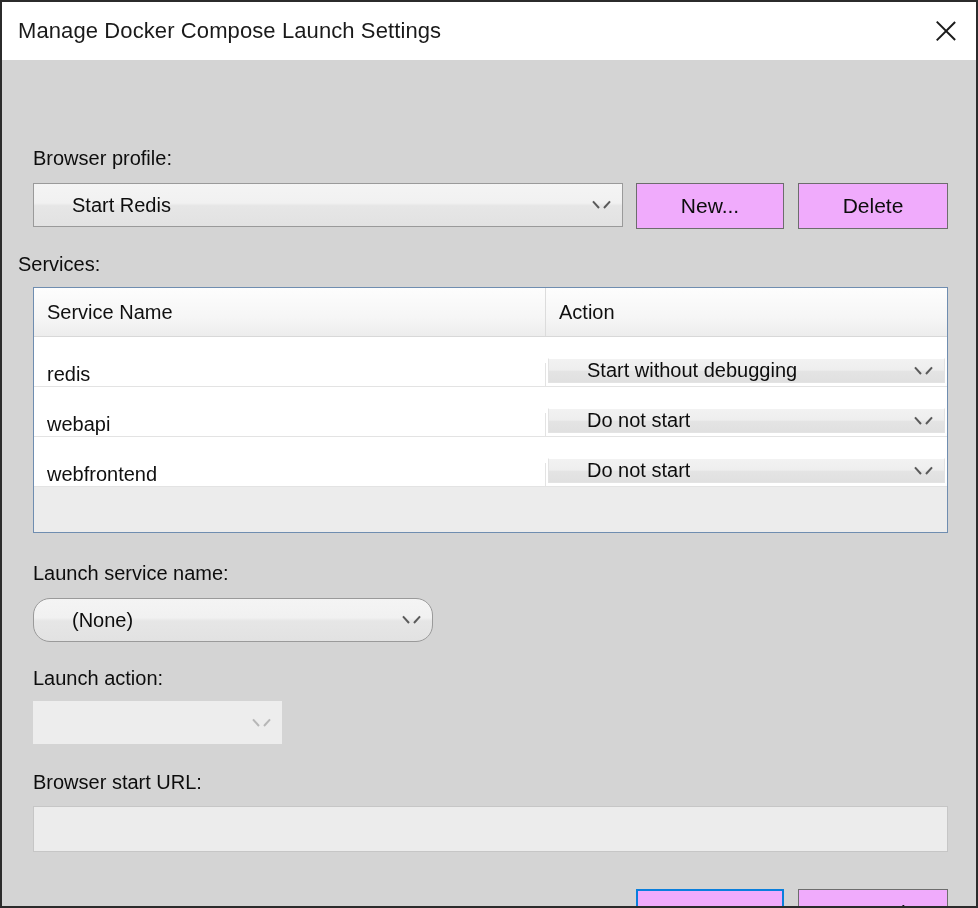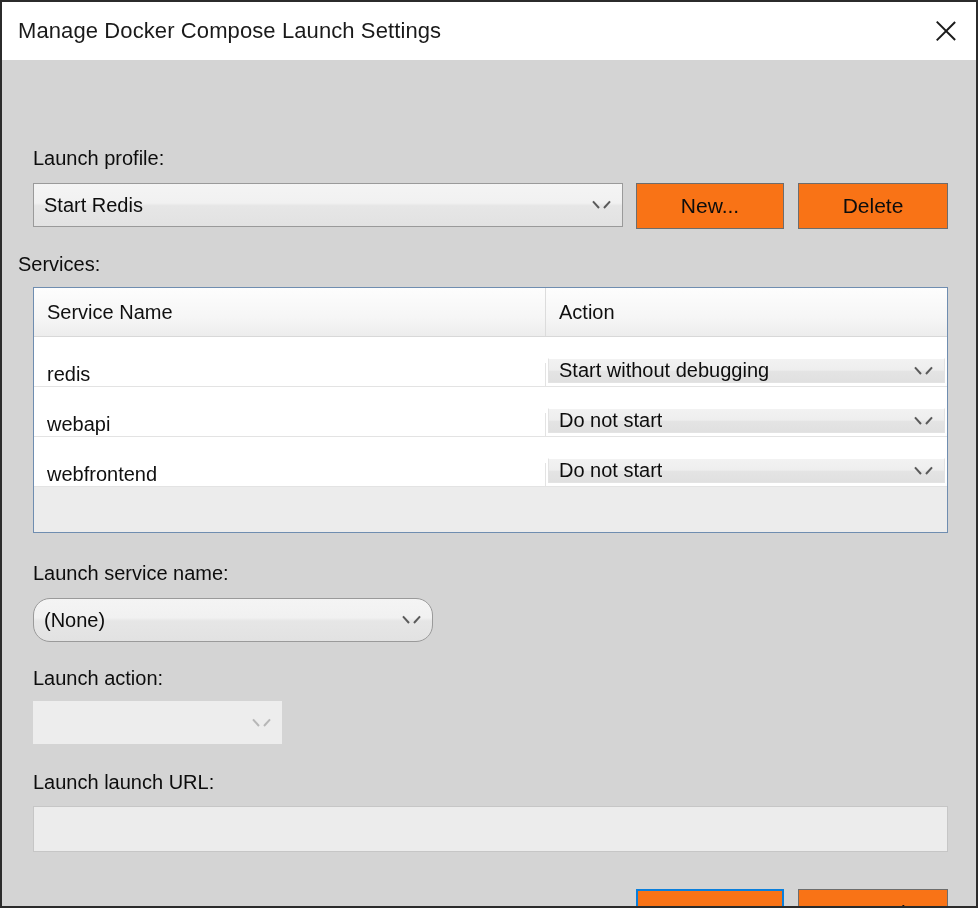--- a/index.html
+++ b/index.html
@@ -84,20 +84,21 @@
 
   
   .combo {
     position: relative;
     box-sizing: border-box;
     border: 1px solid #9a9a9a;
     background: linear-gradient(to bottom, #f4f4f4 0%, #f1f1f1 45%, #e6e6e6 52%, #e2e2e2 100%);
     display: flex;
     align-items: center;
     cursor: default;
+    padding-left: 28px;
   }
   .combo .combo-text {
     font-size: 20px;
     color: #0d0d0d;
     padding-left: 10px;
     white-space: nowrap;
     overflow: hidden;
   }
   .chev {
     position: absolute;
@@ -116,21 +117,21 @@
     background: #5a5a5a;
   }
   .chev:before { left: 3px;  transform: rotate(-42deg); transform-origin: 50% 100%;}
   .chev:after  { right: 3px; transform: rotate(42deg);  transform-origin: 50% 100%;}
   .chev.disabled:before, .chev.disabled:after { background: #b7b7b7; }
 
   
   .btn {
     box-sizing: border-box;
     border: 1px solid #6d6d6d;
-    background: #f97316;
+    background: #f0abfc;
     font-size: 21px;
     color: #0d0d0d;
     display: flex;
     align-items: center;
     justify-content: center;
     cursor: default;
     font-family: "Liberation Sans", sans-serif;
   }
   .btn.primary { border: 2px solid #0a7fdc; }
 
@@ -239,21 +240,21 @@
 
   <div class="titlebar">
     <div class="title-text">Manage Docker Compose Launch Settings</div>
     <div class="close-btn">
       <div class="close-glyph"></div>
     </div>
   </div>
 
   <div class="body">
 
-    <div class="abs field-label" id="lbl-profile">Launch profile:</div>
+    <div class="abs field-label" id="lbl-profile">Browser profile:</div>
 
     <div class="abs combo" id="combo-profile">
       <span class="combo-text">Start Redis</span>
       <span class="chev"></span>
     </div>
 
     <div class="abs btn" id="btn-new">New...</div>
     <div class="abs btn" id="btn-delete">Delete</div>
 
     <div class="abs field-label" id="lbl-services">Services:</div>
@@ -303,21 +304,21 @@
       <span class="combo-text">(None)</span>
       <span class="chev"></span>
     </div>
 
     <div class="abs field-label" id="lbl-launch-act">Launch action:</div>
     <div class="abs combo" id="combo-launch-act">
       <span class="combo-text"></span>
       <span class="chev disabled"></span>
     </div>
 
-    <div class="abs field-label" id="lbl-url">Launch launch URL:</div>
+    <div class="abs field-label" id="lbl-url">Browser start URL:</div>
     <div class="abs" id="input-url">
       <div class="url-text"></div>
     </div>
 
     <div class="abs btn primary" id="btn-save">Save</div>
     <div class="abs btn" id="btn-cancel">Cancel</div>
 
   </div>
 </div>
 

